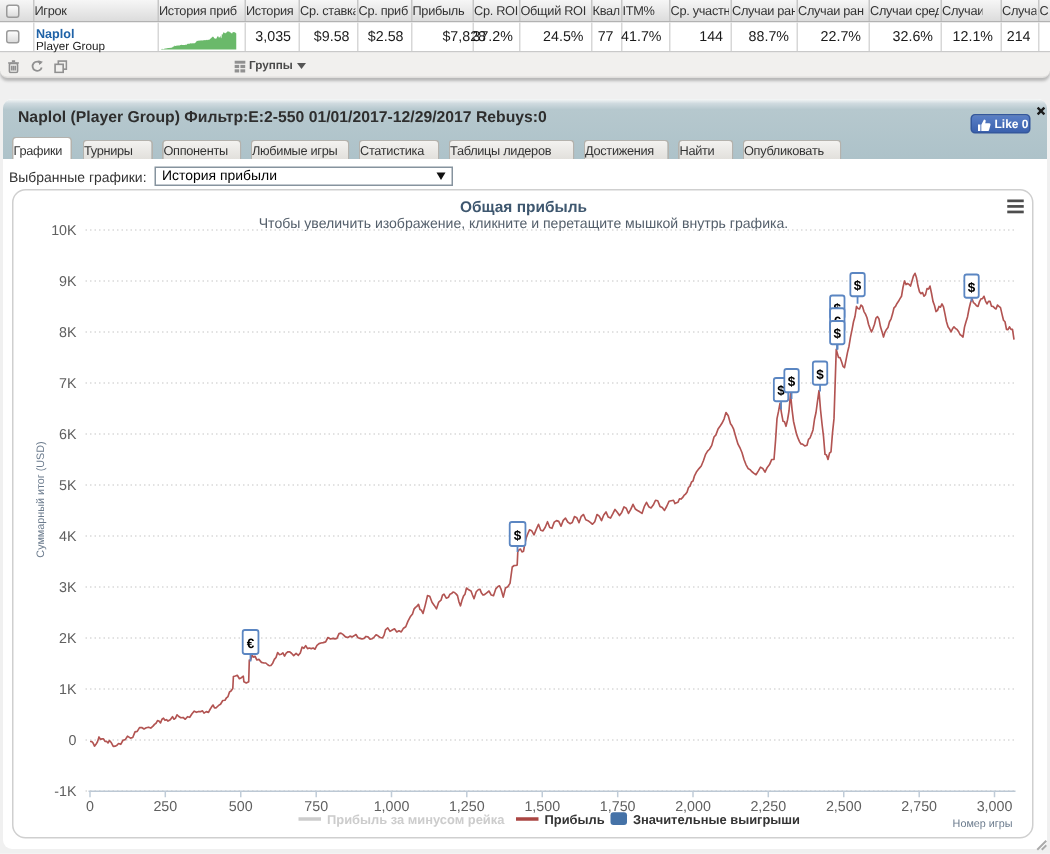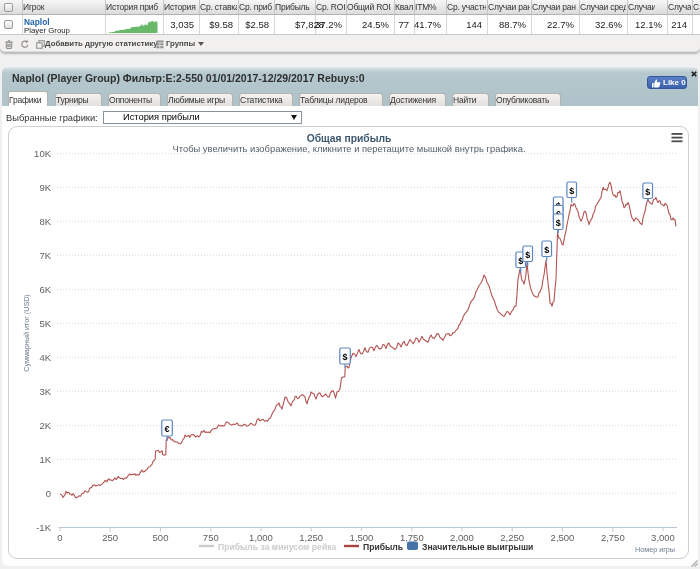--- a/index.html
+++ b/index.html
@@ -12,21 +12,21 @@
 .cb{position:absolute;width:9px;height:9px;border:1px solid #9a9a9a;border-radius:2px;background:linear-gradient(#fdfdfd,#dcdcdc)}
 #toolbar{position:absolute;left:0;top:35px;width:700px;height:17px;background:#f1f0ee;border-bottom:1px solid #e0dfdd;border-radius:0 0 5px 5px;box-shadow:0 2px 2px rgba(0,0,0,0.24)}
 .tbt{position:absolute;top:0;height:17px;line-height:18px;font-size:7.8px;font-weight:bold;color:#4a4a4a;white-space:nowrap}
 #panel{position:absolute;left:2px;top:66px;width:696px;height:500px;background:#fff;border-radius:6px}
 #phead{position:absolute;left:2px;top:66px;width:696px;height:40px;background:linear-gradient(180deg,#f5f7f7 0px,#cfdadf 3px,#b6c8ce 7px,#adc2c9 40px);border-radius:6px 6px 0 0}
 #ptitle{position:absolute;left:12px;top:72px;font-size:10.5px;font-weight:bold;color:#2e2e2e}
 #like{position:absolute;left:647px;top:76px;width:40px;height:13px;background:linear-gradient(#5a7fc6,#3b61ad);border:1px solid #34579c;border-radius:3px;color:#fff;font-size:8px;font-weight:bold;line-height:11px;text-align:left;padding-left:15px}
 .tab{position:absolute;top:93px;height:13px;line-height:13.5px;font-size:8.5px;letter-spacing:-0.2px;color:#333;text-align:left;background:linear-gradient(#f3f2f0,#e2e0dc);border:1px solid #b4b2ad;border-bottom:none;border-radius:3px 3px 0 0;overflow:hidden}
 .tab.act{top:91px;height:15px;line-height:16.5px;background:#fff}
 #lbl1{position:absolute;left:6px;top:112.5px;font-size:9.3px;color:#333}
-#sel{position:absolute;left:103px;top:110.5px;width:199px;height:13px;border:1px solid #86939e;background:#fff;font-size:9.3px;line-height:11px;color:#000;padding-left:19px}
+#sel{position:absolute;left:103px;top:110.5px;width:199px;height:13px;border:1px solid #86939e;background:#fff;font-size:9.3px;line-height:11px;color:#000;padding-left:4px}
 #selarr{position:absolute;left:291px;top:114.5px;width:0;height:0;border-left:3.5px solid transparent;border-right:3.5px solid transparent;border-top:5px solid #111}
 #cbox{position:absolute;left:8px;top:126px;width:681px;height:433px;background:#fff;border:1px solid #cfcfcf;border-radius:9px}
 #chart{position:absolute;left:0;top:0}
 </style></head>
 <body>
 <div id="tbl">
 <div id="thead">
       <div class="hc" style="left:22px;width:82px">Игрок</div>
       <div class="hc" style="left:105px;width:57px">История приб</div>
       <div class="hc" style="left:163px;width:35px">История</div>
@@ -100,21 +100,20 @@
 <svg style="position:absolute;left:20px;top:4.5px" width="9" height="9" viewBox="0 0 9 9">
       <path d="M7.3 2.3 A3.1 3.1 0 1 0 7.8 5.0" fill="none" stroke="#909090" stroke-width="1.2"></path>
       <polygon points="5.5,0.2 8.6,1.1 6.2,3.3" fill="#909090"></polygon>
     </svg>
 <svg style="position:absolute;left:36px;top:4.5px" width="9" height="9" viewBox="0 0 10 10">
       <g fill="#f1f0ee" stroke="#909090" stroke-width="1.2">
         <rect x="3.2" y="0.8" width="6" height="6"></rect>
         <rect x="0.8" y="3.2" width="6" height="6"></rect>
       </g>
     </svg>
-<div class="tbt" style="left:45px">Добавить другую статистику</div>
 <svg style="position:absolute;left:156px;top:4.5px" width="8" height="9" viewBox="0 0 9 10">
       <g fill="#909090">
         <rect x="0.5" y="0.5" width="8" height="2.2"></rect>
         <rect x="0.5" y="3.6" width="3.4" height="2.4"></rect>
         <rect x="4.8" y="3.6" width="3.6" height="2.4"></rect>
         <rect x="0.5" y="6.9" width="3.4" height="2.4"></rect>
         <rect x="4.8" y="6.9" width="3.6" height="2.4"></rect>
       </g>
     </svg>
 <div class="tbt" style="left:166px">Группы</div>

